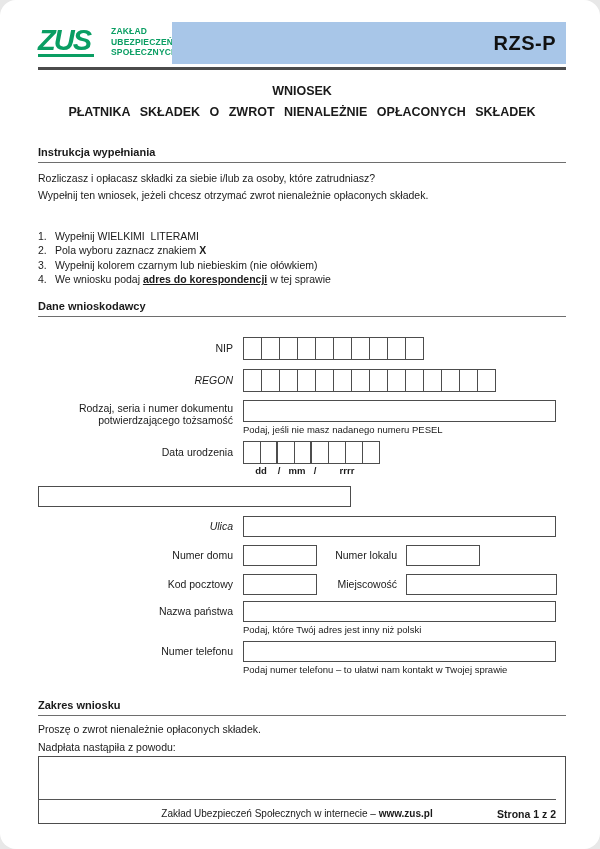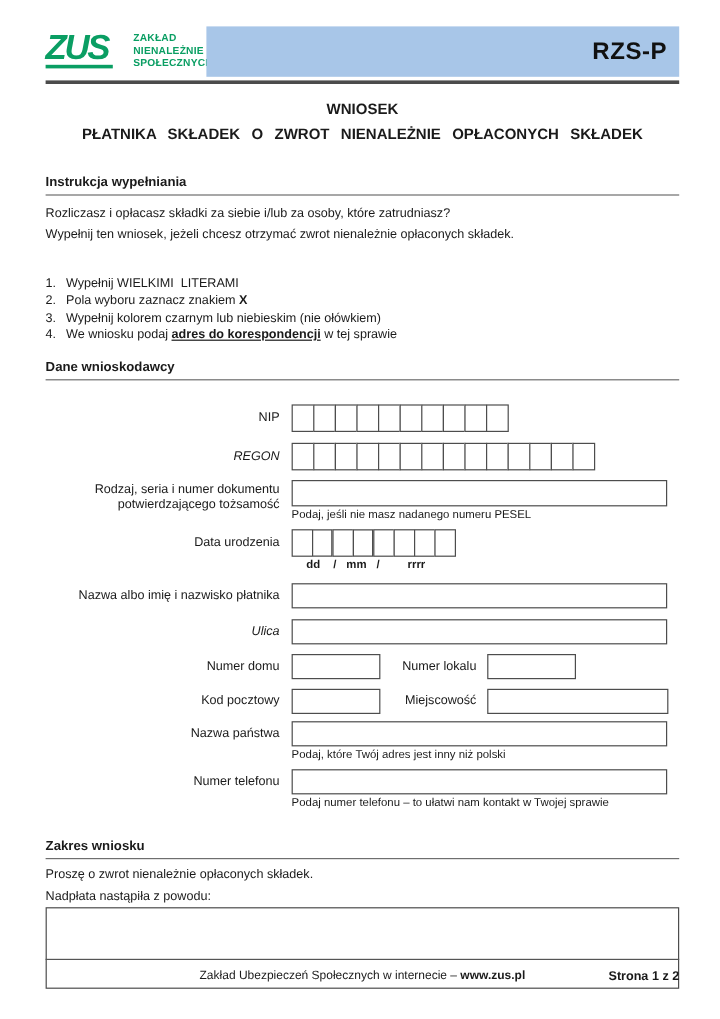--- a/index.html
+++ b/index.html
@@ -1,20 +1,21 @@
 <!DOCTYPE html>
 <html><head>
 <meta charset="utf-8">
 <style>
   * { margin:0; padding:0; box-sizing:border-box; }
   html,body { background:#e8e8e8; }
   .page {
     width:600px; height:849px; position:relative; background:#ffffff;
     font-family:"Liberation Sans", sans-serif; color:#1a1a1a; overflow:hidden;
     margin:0 auto;
+    border-radius:16px;
   }
   .content { padding:0 34px 0 38px; }
 
   
   .hdr { display:flex; align-items:stretch; margin-top:20px; height:44px; }
   .logo-area { width:134px; display:flex; align-items:center; flex-shrink:0; }
   .zus-word {
     display:inline-block; font-weight:800; font-style:italic; font-size:29px;
     letter-spacing:-2px; line-height:26px; color:#0a9e63;
     border-bottom:3px solid #0a9e63; padding:0 4px 1px 0;
@@ -78,40 +79,40 @@
   .rowgap7 { margin-top:8px; }
   .rowgap6 { margin-top:6px; }
   .rowgap8 { margin-top:8px; }
 
   .plain { font-size:10.5px; margin-top:7px; }
   .reason-lbl { font-size:10.5px; margin-top:6px; }
   .bigbox { border:1px solid #4d4d4d; background:#fff; height:68px; margin-top:3px;
             font-size:10.5px; padding:3px 5px; }
 
   
-  .footer { position:absolute; left:38px; right:34px; top:799px;text-decoration:underline; }
+  .footer { position:absolute; left:38px; right:44px; top:799px;text-decoration:underline; }
   .f-rule { height:1px; background:#555; }
   .f-line { position:relative; margin-top:8px; height:14px; }
   .f-center { position:absolute; left:0; right:0; text-align:center; font-size:10px; }
   .f-center .b { font-weight:bold; }
   .f-page { position:absolute; right:0; top:0; font-size:10.5px; font-weight:bold; }
 </style>
 </head>
 <body>
 
 <div class="page">
   <div class="content">
 
     <div class="hdr">
       <div class="logo-area">
         <span class="zus-word">ZUS</span>
         <span class="logo-divider"></span>
         <span class="org-name">
           <span>ZAKŁAD</span><br>
-          <span>NIENALEŻNIE</span><br>
+          <span>UBEZPIECZEŃ</span><br>
           <span>SPOŁECZNYCH</span>
         </span>
       </div>
       <div class="code-bar">
         <span class="form-code">RZS-P</span>
       </div>
     </div>
     <div class="hdr-rule"></div>
 
     <div class="title1">WNIOSEK</div>
@@ -214,21 +215,20 @@
             <span class="dl" style="left:36px;">/</span>
             <span class="dl" style="left:54px;">mm</span>
             <span class="dl" style="left:72px;">/</span>
             <span class="dl" style="left:104px;">rrrr</span>
           </div>
         </div>
       </div>
     </div>
 
     <div class="row rowgap7">
-      <div class="lbl mid">Nazwa albo imię i nazwisko płatnika</div>
       <div class="fld">
           <div class="input wide"></div>
         </div>
     </div>
 
     <div class="row rowgap9">
       <div class="lbl mid">Ulica</div>
       <div class="fld">
           <div class="input wide"></div>
         </div>

